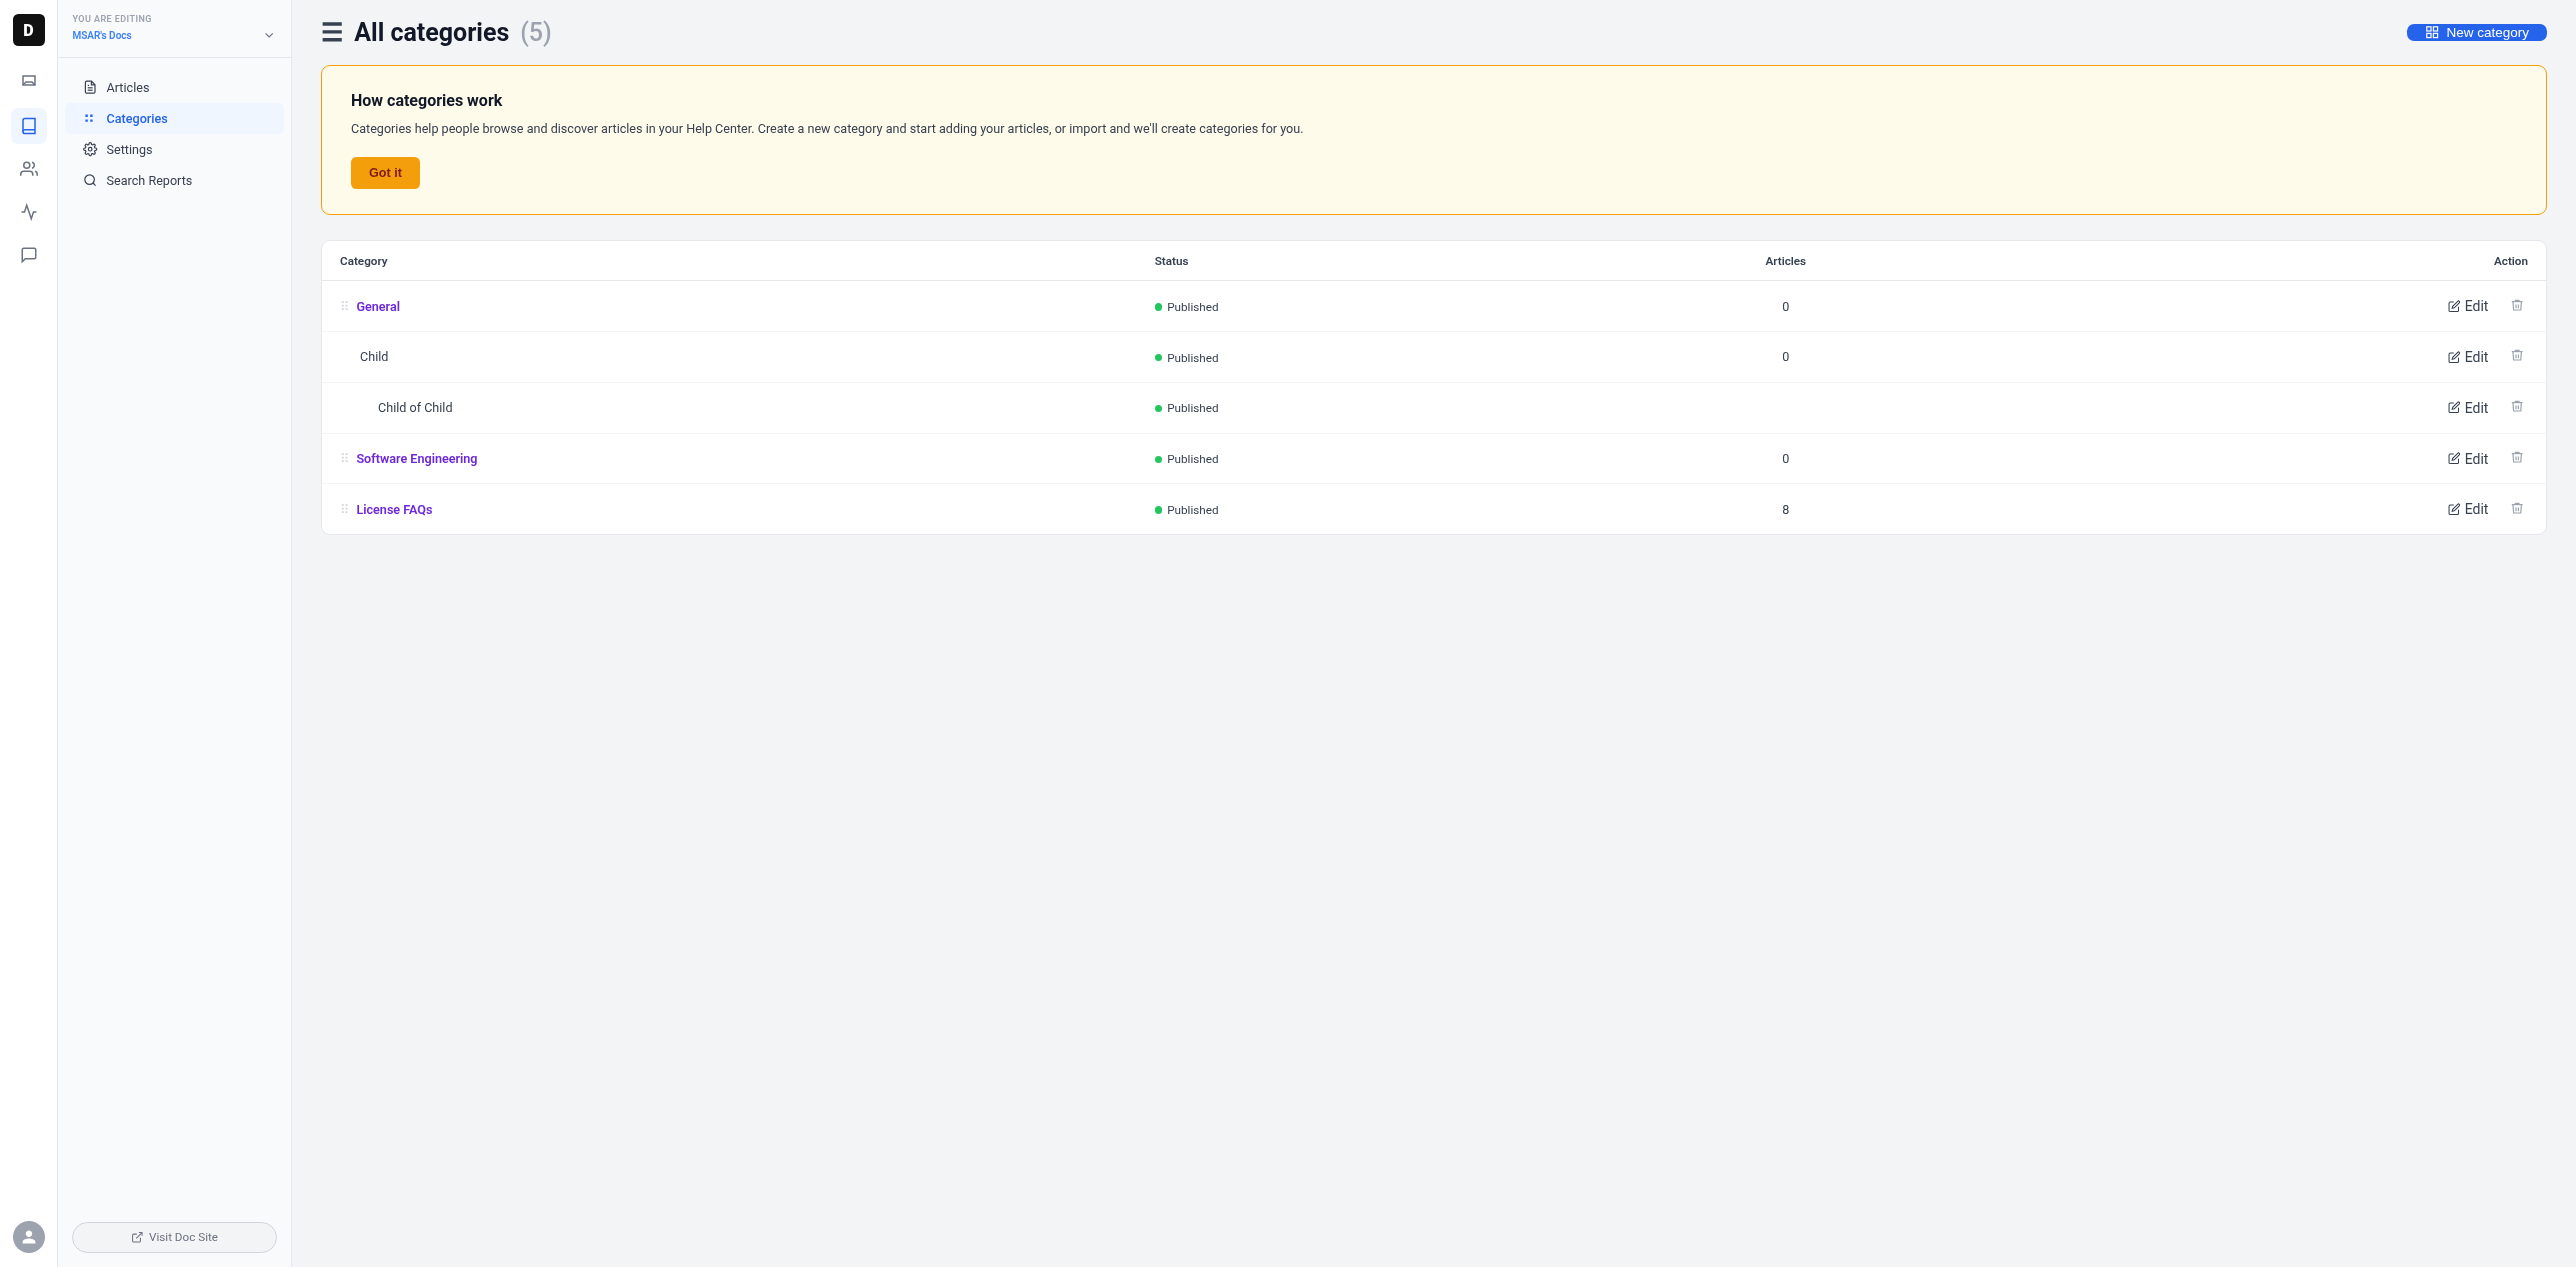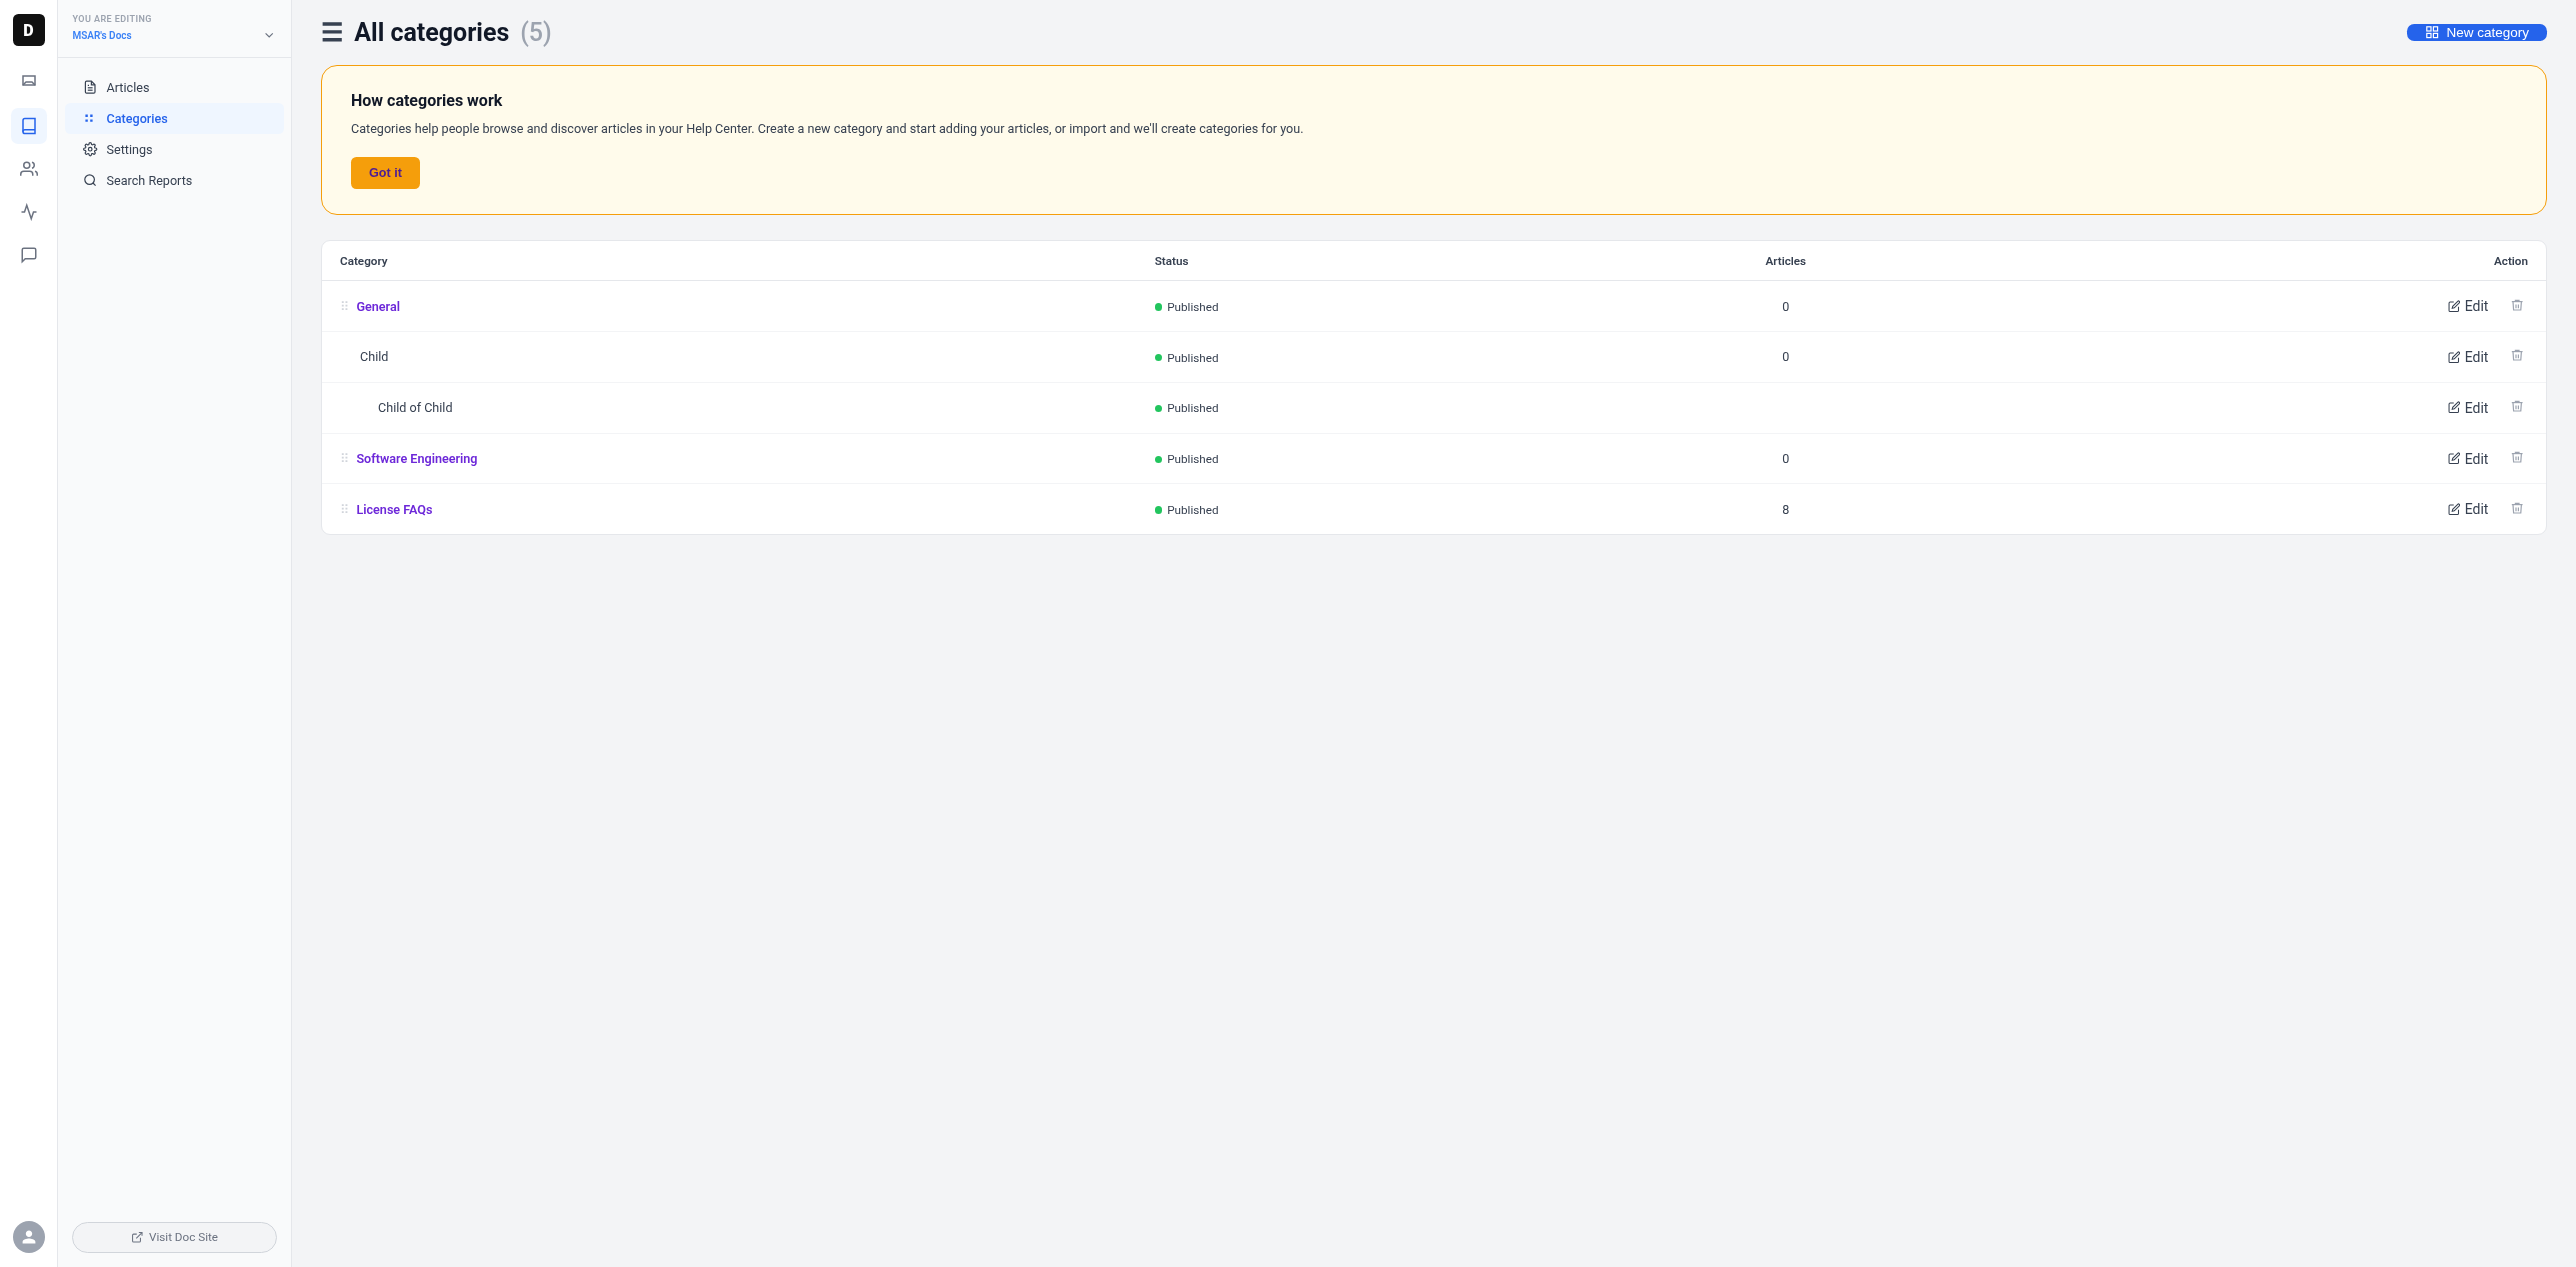--- a/index.html
+++ b/index.html
@@ -129,29 +129,29 @@
       cursor: pointer;
       display: flex; align-items: center; gap: 7.2px;
     }
 
     .main-body { padding: 0 29px 29px; }
 
     
     .info-box {
       background: #fffbeb;
       border: 1.4px solid #f59e0b;
-      border-radius: 16px;
+      border-radius: 9px;
       padding: 25px 29px;
       margin-bottom: 25px;
     }
     .info-box h2 { font-size: 16px; font-weight: 700; color: #111827; margin-bottom: 9px; }
     .info-box p { font-size: 12.6px; color: #374151; line-height: 1.6; margin-bottom: 18px; }
     .got-it-btn {
       background: #f59e0b;
-      color: #4c1d95;
+      color: #7f1d1d;
       border: none;
       border-radius: 5.4px;
       padding: 9px 18px;
       font-size: 12.6px; font-weight: 600;
       cursor: pointer;
     }
 
     
     .table-container {
       background: #fff;

